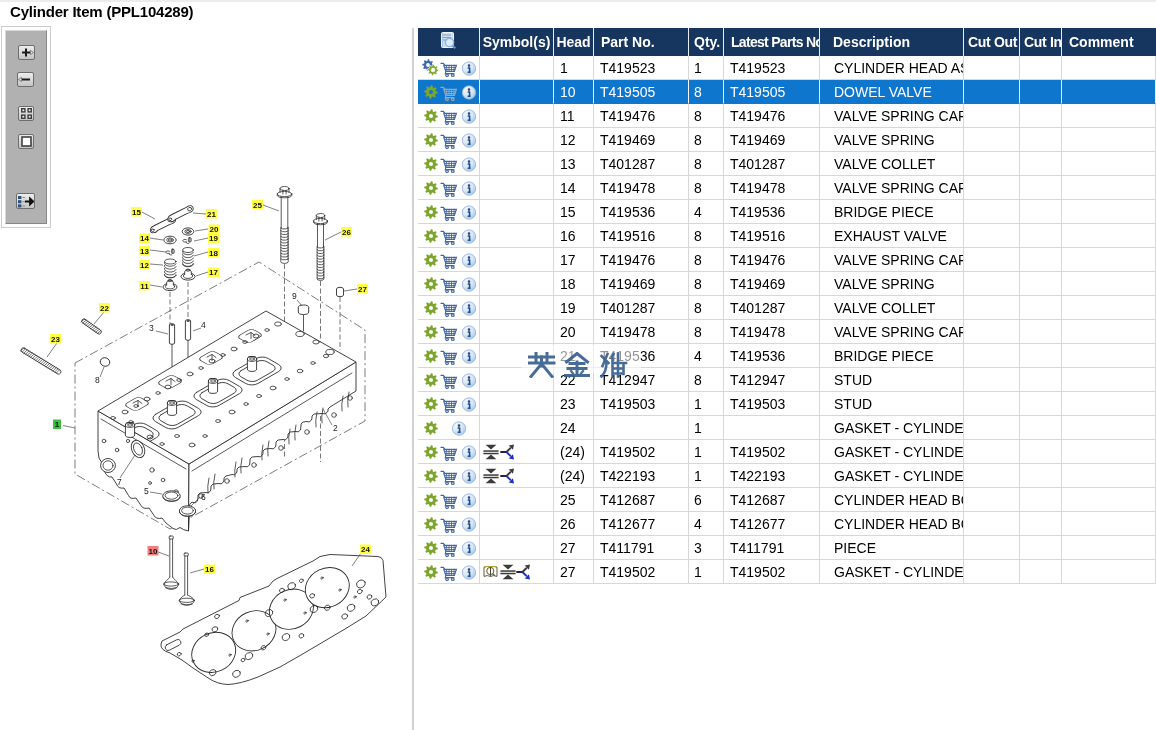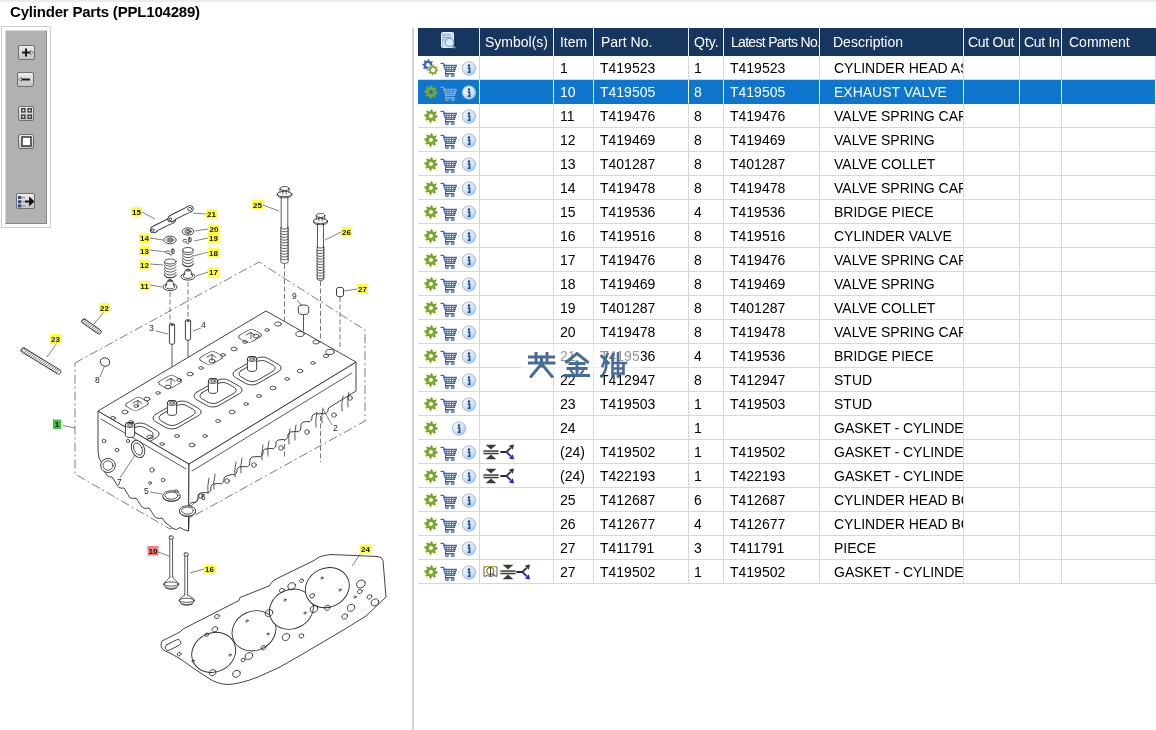--- a/index.html
+++ b/index.html
@@ -3,40 +3,40 @@
 * { margin:0; padding:0; box-sizing:border-box; }
 html,body { width:1156px; height:730px; background:#fff; font-family:"Liberation Sans",sans-serif; position:relative; overflow:hidden; }
 #topstrip { position:absolute; left:0; top:0; width:1156px; height:2px; background:#ececec; }
 #title { position:absolute; left:10px; top:3px; font-size:15px; font-weight:bold; color:#000; letter-spacing:-0.2px; }
 #vsep { position:absolute; left:412px; top:28px; width:2px; height:702px; background:#d2d2d2; }
 #diag { position:absolute; left:0; top:0; }
 #tb-outer { position:absolute; left:1px; top:26px; width:50px; height:202px; background:#fff; border:1px solid #ccc; }
 #tb-inner { position:absolute; left:3px; top:3px; width:42px; height:194px; background:#b1b1b1; border-top:1px solid #d8d8d8; border-left:1px solid #d8d8d8; border-right:1px solid #878787; border-bottom:1px solid #878787; }
 .tbtn { position:absolute; background:linear-gradient(#ededed,#c4c4c4); border:1px solid #6e6e6e; border-radius:2px; display:flex; align-items:center; justify-content:center; }
 #pt { position:absolute; left:418px; top:28px; width:738px; border-collapse:separate; border-spacing:0; table-layout:fixed; font-size:14px; color:#000; }
-#pt thead th { height:28px; background:#17365F; color:#fff; font-weight:normal; text-align:left; padding:0 0 1px 7px; border-right:1px solid #e8edf4; overflow:hidden; white-space:nowrap; vertical-align:middle; }
+#pt thead th { height:28px; background:#17365F; color:#fff; font-weight:bold; text-align:left; padding:0 0 1px 7px; border-right:1px solid #e8edf4; overflow:hidden; white-space:nowrap; vertical-align:middle; }
 #pt thead th:last-child { border-right:none;margin-top:26px; }
 #pt thead th.ctr { text-align:center; padding-left:0; }
 #pt thead th.c-ic { padding:0; }
 #pt tbody td { height:24px; border-right:1px solid #d7d7d7; border-bottom:1px solid #d7d7d7; padding:0 0 0 6px; overflow:hidden; white-space:nowrap; vertical-align:middle; }
 #pt tbody td.c-ic { padding:0; }
 #pt tbody td.c-sy { padding:0 0 0 3px; }
 #pt tbody td.c-q { padding-left:5px; }
 #pt thead th.c-q { padding-left:5px; }
 #pt tbody td.c-d { padding-left:14px; }
 #pt thead th.c-d { padding-left:13px; }
 #pt thead th.c-co { padding-left:4px; letter-spacing:-0.3px; }
 #pt tbody tr.sel td { background:#0E76CC; color:#fff; border-bottom-color:#0E76CC; border-right-color:#f2f6fa; }
 .icsvg { display:block; }
 #wmbox { position:absolute; left:521px; top:345px; width:120px; height:28px; background:rgba(255,255,255,0.58); }
 #wm { position:absolute; left:528px; top:352px; }
 </style></head>
 <body>
 <div id="topstrip"></div>
-<div id="title">Cylinder Parts (PPL104289)</div>
+<div id="title">Cylinder Item (PPL104289)</div>
 <svg id="diag" width="412" height="730" viewBox="0 0 412 730" xmlns="http://www.w3.org/2000/svg">
     <style>.ln{fill:none;stroke:#2e2e2e;stroke-width:0.8;stroke-linecap:round;stroke-linejoin:round}.lnw{fill:#fff;stroke:#2e2e2e;stroke-width:0.9;stroke-linejoin:round}.ldr{stroke:#4a4a4a;stroke-width:0.7}.dsh{fill:none;stroke:#555;stroke-width:0.8;stroke-dasharray:5 2.5}.dd{fill:none;stroke:#5a5a5a;stroke-width:0.8;stroke-dasharray:9 3 2 3}.lbl{font:bold 8px "Liberation Sans",sans-serif;fill:#111;text-anchor:middle}.num{font:8.5px "Liberation Sans",sans-serif;fill:#222}</style>
     <path class="dd" d="M75,363 L259,262 L365,330 L365,421 L170,529 L75,474 Z"></path>
     <path class="dsh" d="M284.5,264 L284.5,458"></path>
     <path class="dsh" d="M320.5,281 L320.5,462"></path>
     <path class="dsh" d="M340,297 L340,350"></path>
     <path class="ln" d="M303.5,315 L303.5,331"></path>
     <path class="ln" d="M172,344 L172,465"></path>
     <path class="ln" d="M188,340 L188,478"></path>
     <path class="dsh" d="M170,292 L170,330"></path>
@@ -419,21 +419,21 @@
       <col style="width:94px">
     </colgroup>
     <thead>
       <tr>
         <th class="c-ic">
           <svg width="22" height="22" viewBox="0 0 22 22" style="display:block;margin:0 auto">
             <use href="#docmag"></use>
           </svg>
         </th>
         <th class="ctr">Symbol(s)</th>
-        <th class="ctr">Item</th>
+        <th class="ctr">Head</th>
         <th>Part No.</th>
         <th class="c-q">Qty.</th>
         <th style="letter-spacing:-0.7px">Latest Parts No.</th>
         <th class="c-d">Description</th>
         <th class="c-co">Cut Out</th>
         <th class="c-co">Cut In</th>
         <th class="c-cm">Comment</th>
       </tr>
     </thead>
     <tbody>
@@ -461,21 +461,21 @@
             <use href="#gear" x="6" y="4"></use>
             <use href="#cartm" x="22" y="4"></use>
             <use href="#info" x="44" y="4"></use>
           </svg>
         </td>
         <td class="c-sy"></td>
         <td class="c-it">10</td>
         <td>T419505</td>
         <td class="c-q">8</td>
         <td>T419505</td>
-        <td class="c-d">EXHAUST VALVE</td>
+        <td class="c-d">DOWEL VALVE</td>
         <td></td>
         <td></td>
         <td></td>
       </tr>
       <tr>
         <td class="c-ic">
           <svg class="icsvg" width="60" height="21" viewBox="0 0 60 21">
             <use href="#gear" x="6" y="4"></use>
             <use href="#cart" x="22" y="4"></use>
             <use href="#info" x="44" y="4"></use>
@@ -569,21 +569,21 @@
             <use href="#gear" x="6" y="4"></use>
             <use href="#cart" x="22" y="4"></use>
             <use href="#info" x="44" y="4"></use>
           </svg>
         </td>
         <td class="c-sy"></td>
         <td class="c-it">16</td>
         <td>T419516</td>
         <td class="c-q">8</td>
         <td>T419516</td>
-        <td class="c-d">CYLINDER VALVE</td>
+        <td class="c-d">EXHAUST VALVE</td>
         <td></td>
         <td></td>
         <td></td>
       </tr>
       <tr>
         <td class="c-ic">
           <svg class="icsvg" width="60" height="21" viewBox="0 0 60 21">
             <use href="#gear" x="6" y="4"></use>
             <use href="#cart" x="22" y="4"></use>
             <use href="#info" x="44" y="4"></use>

